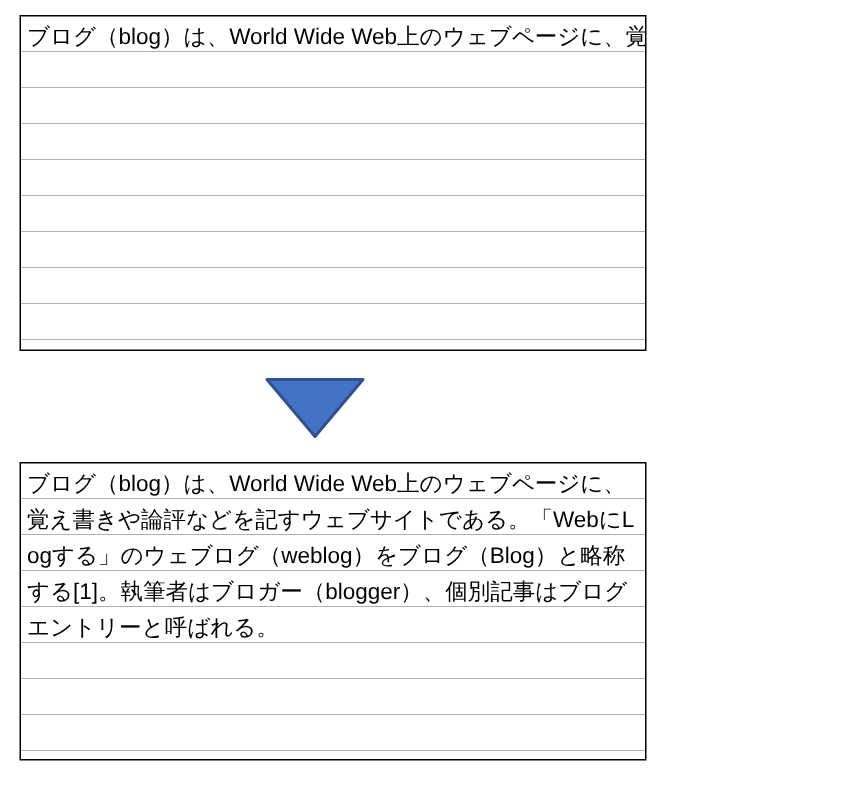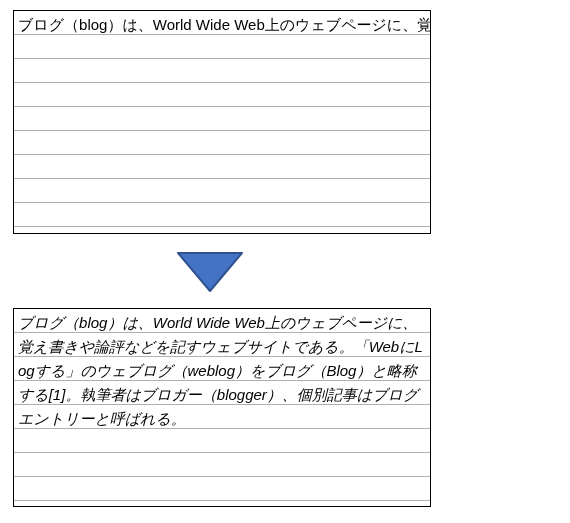--- a/index.html
+++ b/index.html
@@ -60,21 +60,20 @@
     letter-spacing: 0px;
   }
   .box-top .box-text {
     white-space: nowrap;
     overflow: hidden;
     width: 440px;
     right: auto;
   }
   .box-bottom .box-text {
     white-space: normal;
-    font-style: italic;
   }
   .arrow-wrap {
     position: absolute;
     left: 160px;
     top: 246px;
     width: 100px;
     height: 52px;
     display: flex;
     align-items: center;
     justify-content: center;

